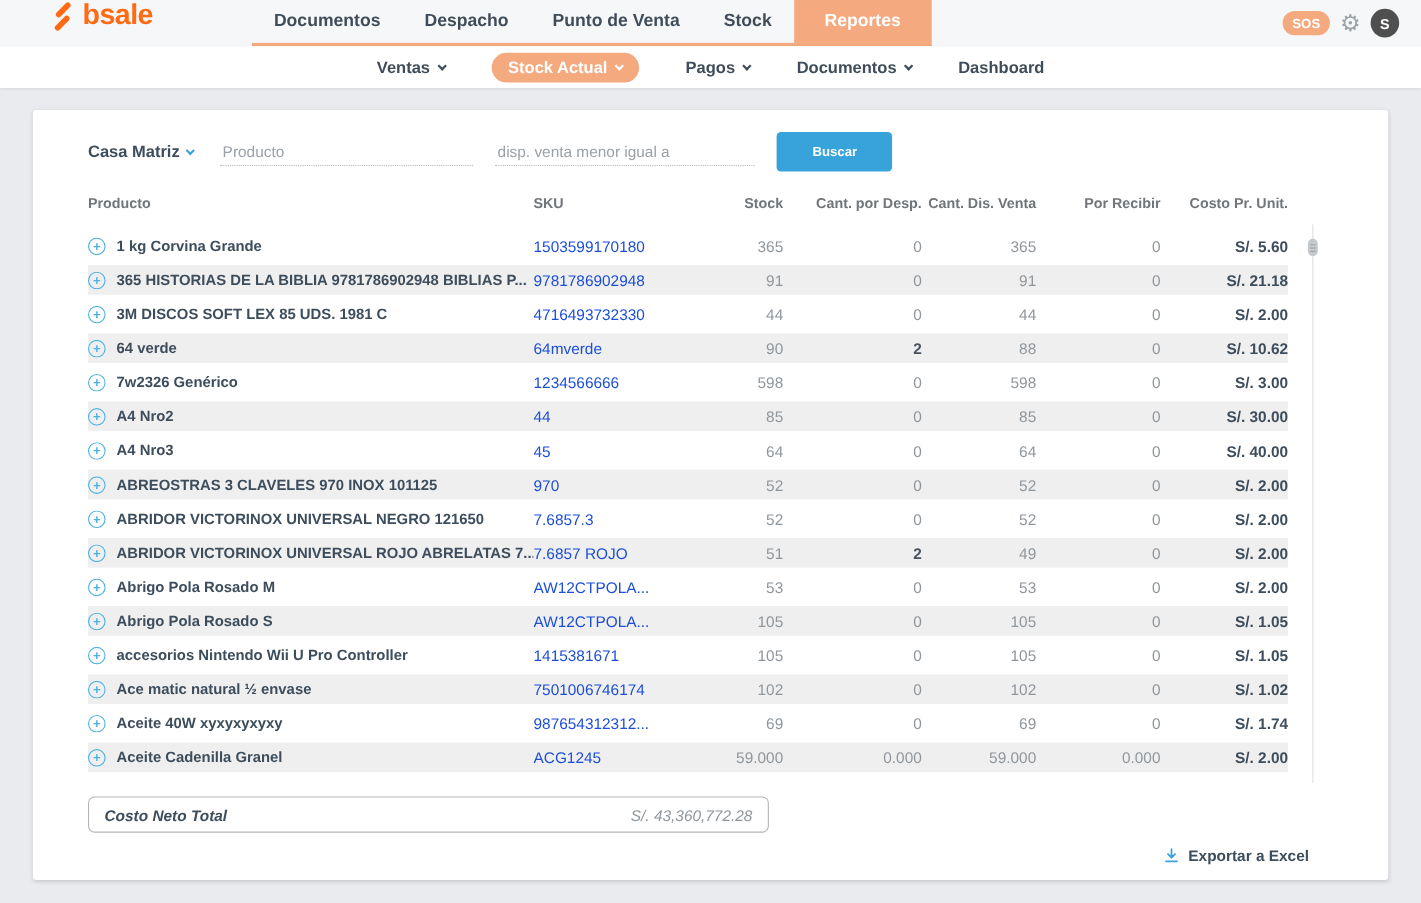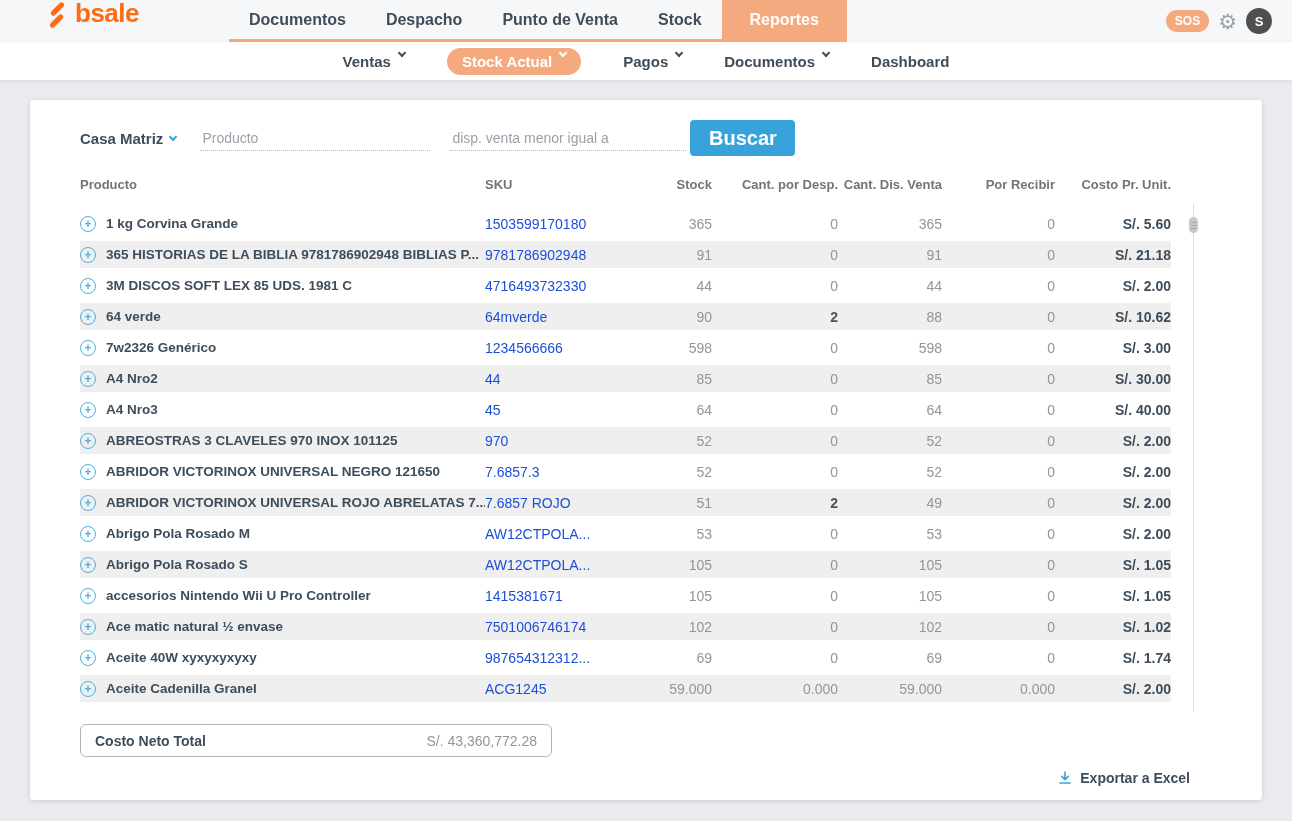--- a/index.html
+++ b/index.html
@@ -17,41 +17,41 @@
   .top-actions { margin-left:auto; display:flex; align-items:center; gap:9px; margin-right:20px; }
   .sos-badge { background:var(--accent,#f5a97e); color:#fff; font-size:12px; font-weight:bold;
     border-radius:12px; padding:5px 9px; line-height:1; }
   .gear { color:#9aa3ab; font-size:21px; line-height:1; cursor:pointer; }
   .avatar { width:26px; height:26px; border-radius:50%; background:#4f4f4f; color:#fff;
     font-size:13px; font-weight:bold; display:flex; align-items:center; justify-content:center; }
 
   
   .sub-nav { height:38px; background:#fff; display:flex; align-items:center; justify-content:center;
     gap:42px; box-shadow:0 1px 3px rgba(0,0,0,0.08); position:relative; z-index:2; }
-  .sub-nav-item { display:flex; font-size:15px; font-weight:600; color:#3f4d5a; cursor:pointer; }
+  .sub-nav-item { display:flex; align-items:center; font-size:15px; font-weight:600; color:#3f4d5a; cursor:pointer; }
   .sub-nav-item.pill { background:var(--accent,#f5a97e); color:#fff; border-radius:14px; padding:5px 15px; }
   .chev { display:inline-block; width:6px; height:6px; border-right:2px solid currentColor;
     border-bottom:2px solid currentColor; transform:rotate(45deg); margin-left:8px; margin-top:-3px; }
 
   
   .page { height:741px; padding:20px 30px;border-radius:27px; }
   .card { position:relative; width:1232px; height:700px; background:#fff; border-radius:3px;
     box-shadow:0 1px 4px rgba(0,0,0,0.14); padding-top:20px; }
 
   
   .filters { display:flex; align-items:center; margin-left:50px; height:36px; }
   .branch { display:flex; align-items:center; font-size:15px; font-weight:600; color:#3d4d5c; cursor:pointer; }
   .branch .chev { border-color:var(--blue,#38a3db); margin-left:7px; }
   .flt-input { border:none; border-bottom:1px dotted #b4bac0; background:transparent; outline:none;
     font-size:14px; color:#555; padding:4px 2px; font-family:inherit; }
   .flt-input::placeholder { color:#9aa1a8; }
   .flt-product { width:230px; margin-left:24px; }
   .flt-qty { width:236px; margin-left:20px; }
-  .search-btn { margin-left:4px; width:105px; height:36px; background:var(--blue,#38a3db); color:#fff;
-    border:none; border-radius:4px; font-size:20px; font-weight:bold; cursor:pointer; font-family:inherit; }
+  .search-btn { margin-left:20px; width:105px; height:36px; background:var(--blue,#38a3db); color:#fff;
+    border:none; border-radius:4px; font-size:12px; font-weight:bold; cursor:pointer; font-family:inherit; }
 
   
   .tbl-head, .tbl-row { display:grid; grid-template-columns:405px 155px 72px 126px 104px 113px 116px;
     margin-left:50px; width:1091px; align-items:center; }
   .tbl-head { margin-top:16px; height:24px; }
   .tbl-head .th { font-size:13px; color:#6f7579; font-weight:600; }
   .num { text-align:right; }
   .tbl-body { margin-top:14px; }
   .tbl-row { height:27px; margin-bottom:4px; cursor:pointer; }
   .tbl-row.alt { background:#efefef; }
@@ -64,22 +64,22 @@
   .cell-num.dark { color:#4a545e; font-weight:700; }
   .cell-cost { font-size:14px; font-weight:700; color:#3d4d5c; }
 
   
   .scroll-track { position:absolute; top:104px; right:68px; width:1px; height:508px; background:#dcdfe2; }
   .scroll-thumb { position:absolute; top:13px; left:-4px; width:9px; height:16px; border-radius:5px;
     background:#c6c9cc; cursor:grab; display:flex; flex-direction:column; justify-content:center; gap:2px; align-items:center; }
   .scroll-thumb i { display:block; width:5px; height:1px; background:#9ea4a9; }
 
   
-  .total-box { margin:22px 0 0 50px; width:472px; height:33px; border:1px solid #b5b5b5; border-radius:6px;
-    display:flex; align-items:center; justify-content:space-between; padding:0 14px; }
+  .total-box { margin:22px 0 0 50px; width:619px; height:33px; border:1px solid #b5b5b5; border-radius:6px;
+    display:flex; align-items:center; justify-content:space-between; padding:0 14px;font-style:italic; }
   .total-label { font-size:14px; font-weight:700; color:#3d4d5c; }
   .total-value { font-size:14px; color:#8f969c; }
   .export-link { position:absolute; right:72px; bottom:14px; display:flex; align-items:flex-end; gap:7px;
     cursor:pointer; }
   .export-text { font-size:14px; font-weight:700; color:#3d4d5c; }
 </style>
 </head>
 <body>
 
 <header class="top-bar">

